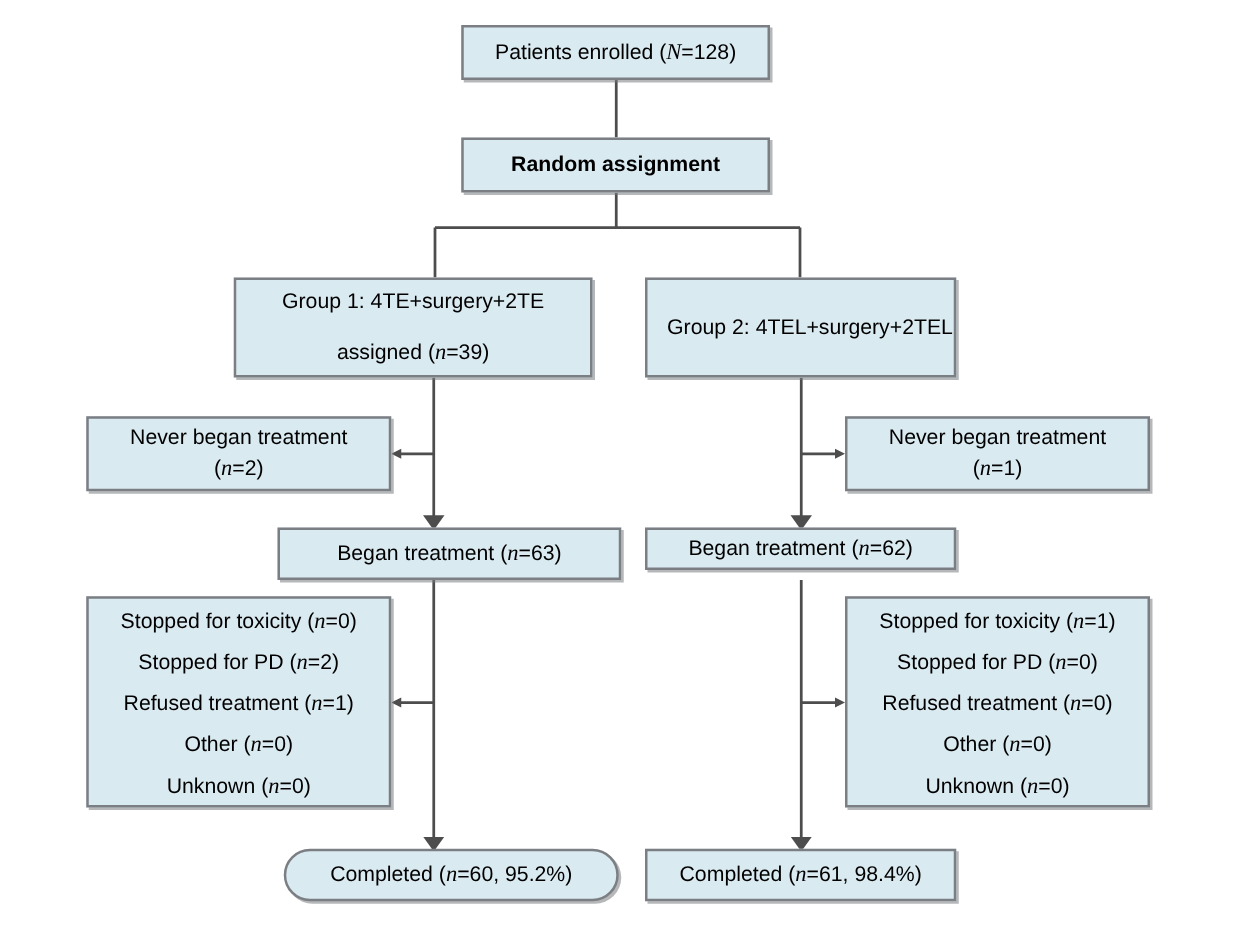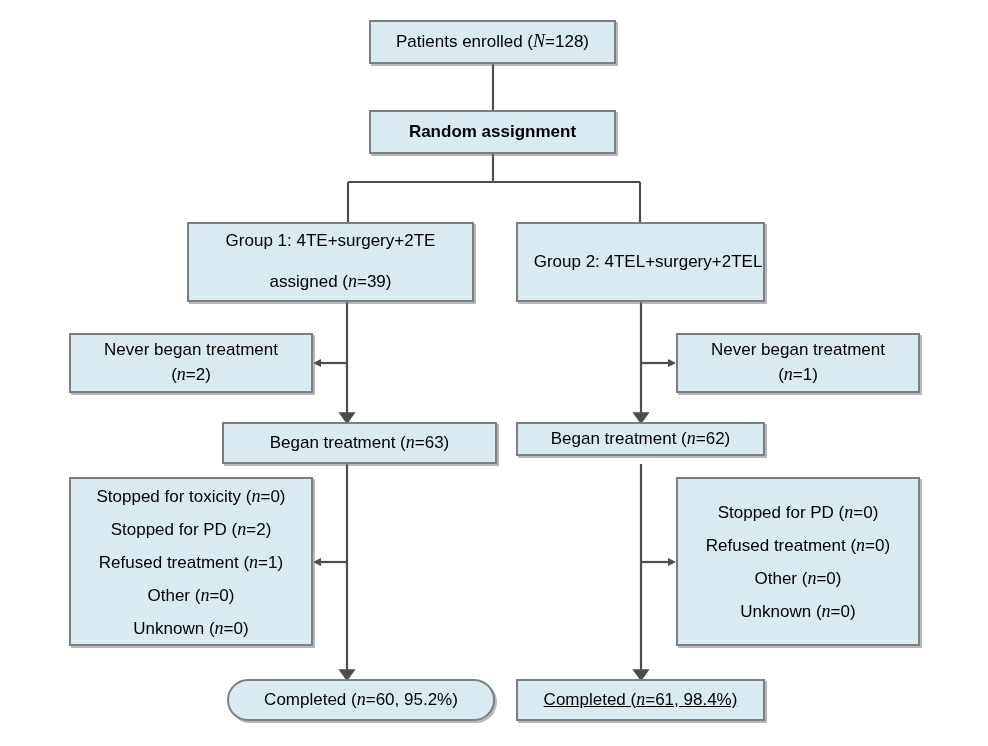--- a/index.html
+++ b/index.html
@@ -67,21 +67,21 @@
   #n-random        { left: 369px; top: 110px; width: 247px; height: 44px; font-weight: bold; }
   #n-group1        { left: 187px; top: 222px; width: 287px; height: 80px; gap: 16px; }
   #n-group2        { left: 516px; top: 222px; width: 249px; height: 80px; padding-left: 23px; }
   #n-never1        { left: 69px;  top: 333px; width: 244px; height: 60px; }
   #n-never2        { left: 676px; top: 333px; width: 244px; height: 60px; }
   #n-began1        { left: 222px; top: 422px; width: 275px; height: 42px; }
   #n-began2        { left: 516px; top: 422px; width: 249px; height: 34px; }
   #n-reasons1      { left: 69px;  top: 477px; width: 244px; height: 169px; }
   #n-reasons2      { left: 676px; top: 477px; width: 244px; height: 169px; }
   #n-completed1    { left: 227px; top: 679px; width: 268px; height: 42px; border-radius: 21px; }
-  #n-completed2    { left: 516px; top: 679px; width: 249px; height: 42px; text-decoration: underline; }
+  #n-completed2    { left: 516px; top: 679px; width: 249px; height: 42px; }
 </style>
 </head>
 <body>
 
 <div id="diagram">
 
   <svg id="connectors" viewBox="0 0 988 746" width="988" height="746" aria-hidden="true">
     <defs>
       <marker id="arrowDown" markerWidth="9" markerHeight="9" refX="2.6" refY="4.5" orient="auto" markerUnits="strokeWidth">
         <path d="M0,0.6 L5.4,4.5 L0,8.4 z" fill="#4d4d4d"></path>
@@ -151,20 +151,21 @@
 
   <div class="node list" id="n-reasons1">
     <span class="line"><span>Stopped for toxicity (</span><i class="v">n</i><span>=0)</span></span>
     <span class="line"><span>Stopped for PD (</span><i class="v">n</i><span>=2)</span></span>
     <span class="line"><span>Refused treatment (</span><i class="v">n</i><span>=1)</span></span>
     <span class="line"><span>Other (</span><i class="v">n</i><span>=0)</span></span>
     <span class="line"><span>Unknown (</span><i class="v">n</i><span>=0)</span></span>
   </div>
 
   <div class="node list" id="n-reasons2">
+    <span class="line"><span>Stopped for toxicity (</span><i class="v">n</i><span>=1)</span></span>
     <span class="line"><span>Stopped for PD (</span><i class="v">n</i><span>=0)</span></span>
     <span class="line"><span>Refused treatment (</span><i class="v">n</i><span>=0)</span></span>
     <span class="line"><span>Other (</span><i class="v">n</i><span>=0)</span></span>
     <span class="line"><span>Unknown (</span><i class="v">n</i><span>=0)</span></span>
   </div>
 
   <div class="node" id="n-completed1">
     <span class="line"><span>Completed (</span><i class="v">n</i><span>=60, 95.2%)</span></span>
   </div>
 

